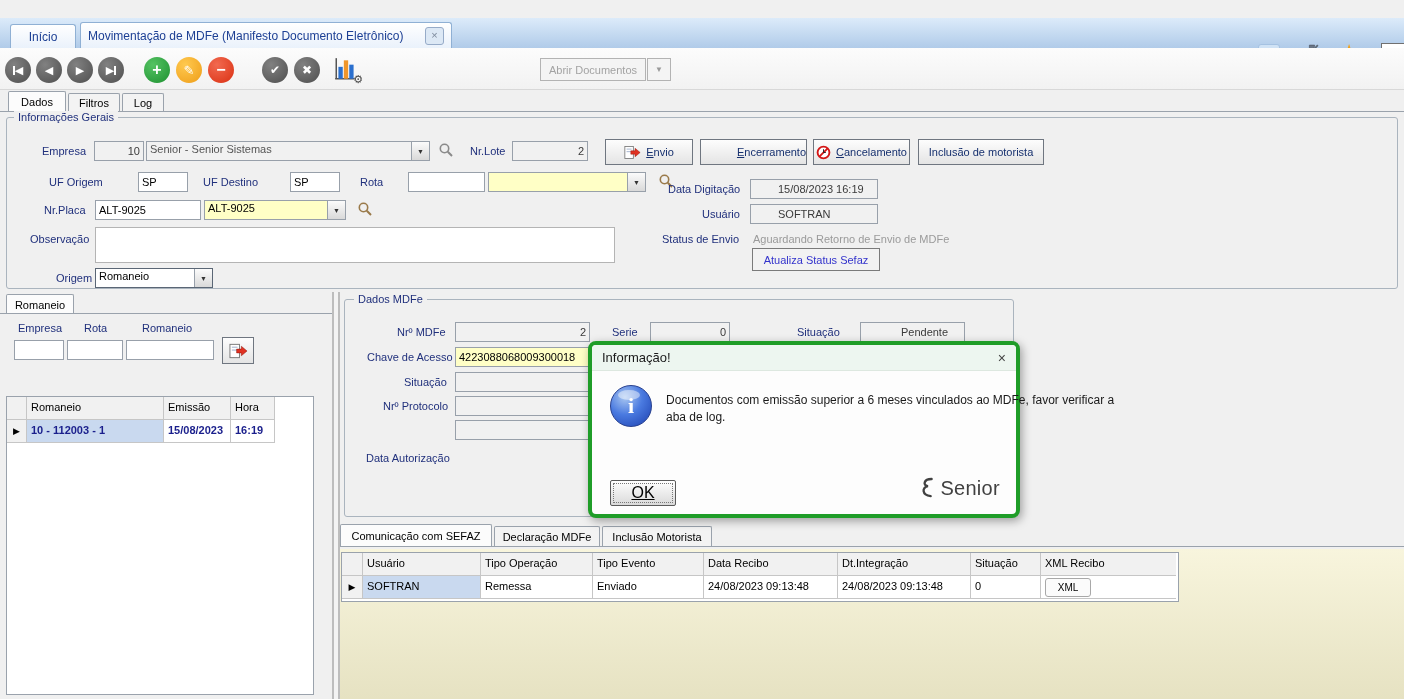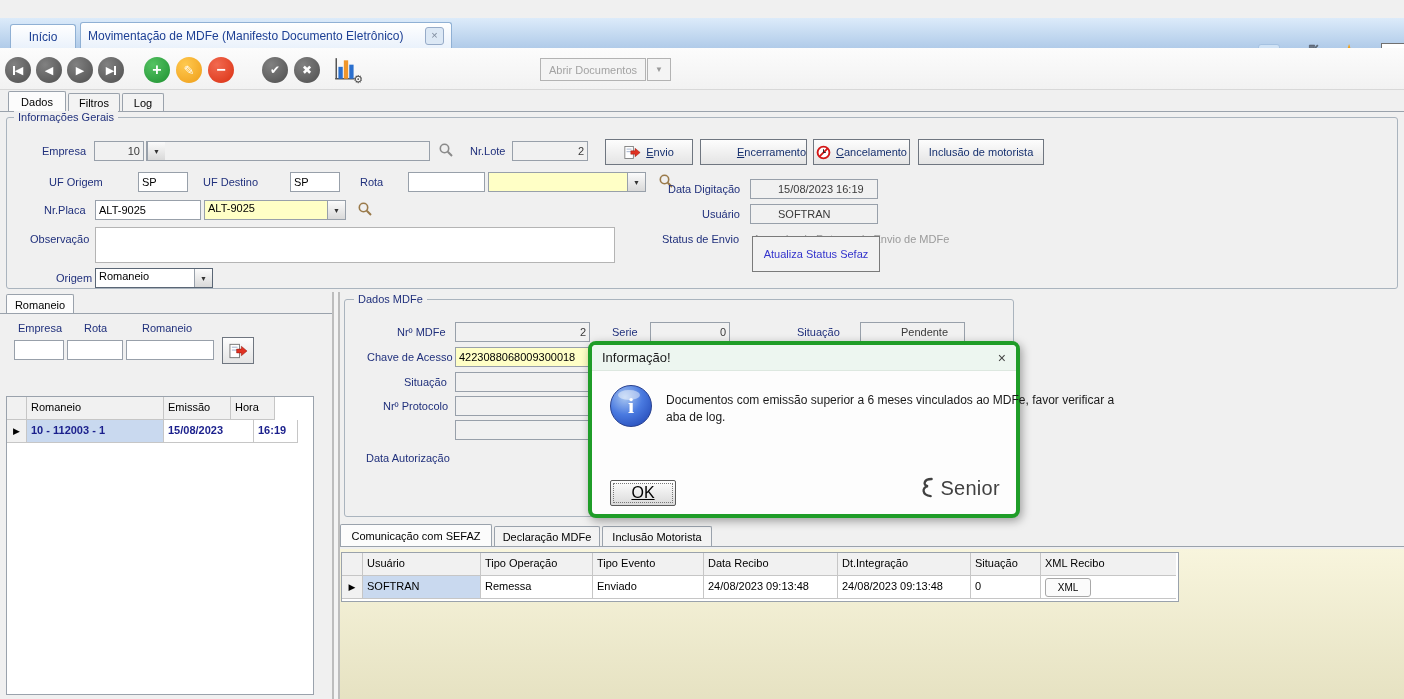--- a/index.html
+++ b/index.html
@@ -184,20 +184,21 @@
   <div class="ptab" style="left:68px;top:93px;width:52px;height:19px;">Filtros</div>
   <div class="ptab" style="left:122px;top:93px;width:42px;height:19px;">Log</div>
   <div class="baseline" style="left:0;right:0;top:111px;"></div>
 
   <div class="groupbox" style="left:6px;top:117px;width:1390px;height:170px;"></div>
   <div class="gb-label" style="left:14px;top:111px;">Informações Gerais</div>
 
   <div class="lbl" style="left:42px;top:145px;">Empresa</div>
   <input class="fld dis r" style="left: 94px; top: 141px; width: 50px;" value="10">
   <div class="combo dis" style="left:146px;top:141px;width:284px;">
+    <span class="txt">Senior - Senior Sistemas</span>
     <span class="arr">▼</span>
   </div>
   <svg class="mag" style="left:438px;top:142px;" width="16" height="16" viewBox="0 0 16 16">
     <circle cx="6.5" cy="6.5" r="4.2" fill="none" stroke="#8a8a8a" stroke-width="1.6"></circle>
     <line x1="9.8" y1="9.8" x2="14" y2="14" stroke="#8a8a8a" stroke-width="2"></line>
   </svg>
   <div class="lbl" style="left:470px;top:145px;">Nr.Lote</div>
   <input class="fld dis r" style="left: 512px; top: 141px; width: 76px;" value="2">
 
   <div class="btn3d" style="left:605px;top:139px;width:88px;height:26px;">
@@ -259,21 +260,21 @@
 
   <div class="lbl" style="left:30px;top:233px;">Observação</div>
   <textarea class="txtarea" style="left: 95px; top: 227px; width: 520px; height: 36px;"></textarea>
 
   <div class="lbl" style="left:668px;top:183px;">Data Digitação</div>
   <input class="fld dis" style="left: 750px; top: 179px; width: 128px;" value="15/08/2023 16:19">
   <div class="lbl" style="left:702px;top:208px;">Usuário</div>
   <input class="fld dis" style="left: 750px; top: 204px; width: 128px;" value="SOFTRAN">
   <div class="lbl" style="left:662px;top:233px;">Status de Envio</div>
   <div class="status-txt" style="left:753px;top:233px;">Aguardando Retorno de Envio de MDFe</div>
-  <div class="link-btn" style="left:752px;top:236px;width:128px;height:36px;">Atualiza Status Sefaz</div>
+  <div class="link-btn" style="left:752px;top:248px;width:128px;height:23px;">Atualiza Status Sefaz</div>
 
   <div class="lbl" style="left:56px;top:272px;">Origem</div>
   <div class="combo" style="left:95px;top:268px;width:118px;border-color:#5a6675;">
     <span class="txt">Romaneio</span>
     <span class="arr">▼</span>
   </div>
 
   <div class="lpanel"></div>
   <div class="ptab active" style="left:6px;top:294px;width:68px;height:20px;">Romaneio</div>
   <div class="baseline" style="left:0;width:332px;top:313px;"></div>
@@ -296,21 +297,21 @@
   <div class="grid" style="left:6px;top:396px;width:306px;height:297px;">
     <div class="grow">
       <div class="gcell ghead marker" style="width:20px;"></div>
       <div class="gcell ghead" style="width:137px;">Romaneio</div>
       <div class="gcell ghead" style="width:67px;">Emissão</div>
       <div class="gcell ghead" style="width:44px;">Hora</div>
     </div>
     <div class="grow">
       <div class="gcell ghead marker" style="width:20px;">▶</div>
       <div class="gcell sel navy" style="width:137px;">10 - 112003 - 1</div>
-      <div class="gcell navy" style="width:90px;">15/08/2023</div>
+      <div class="gcell navy" style="width:67px;">15/08/2023</div>
       <div class="gcell navy" style="width:44px;">16:19</div>
     </div>
   </div>
 
   <div class="splitter"></div>
 
   <div class="rpanel"></div>
   <div class="cream"></div>
 
   <div class="groupbox" style="left:344px;top:299px;width:668px;height:216px;"></div>

